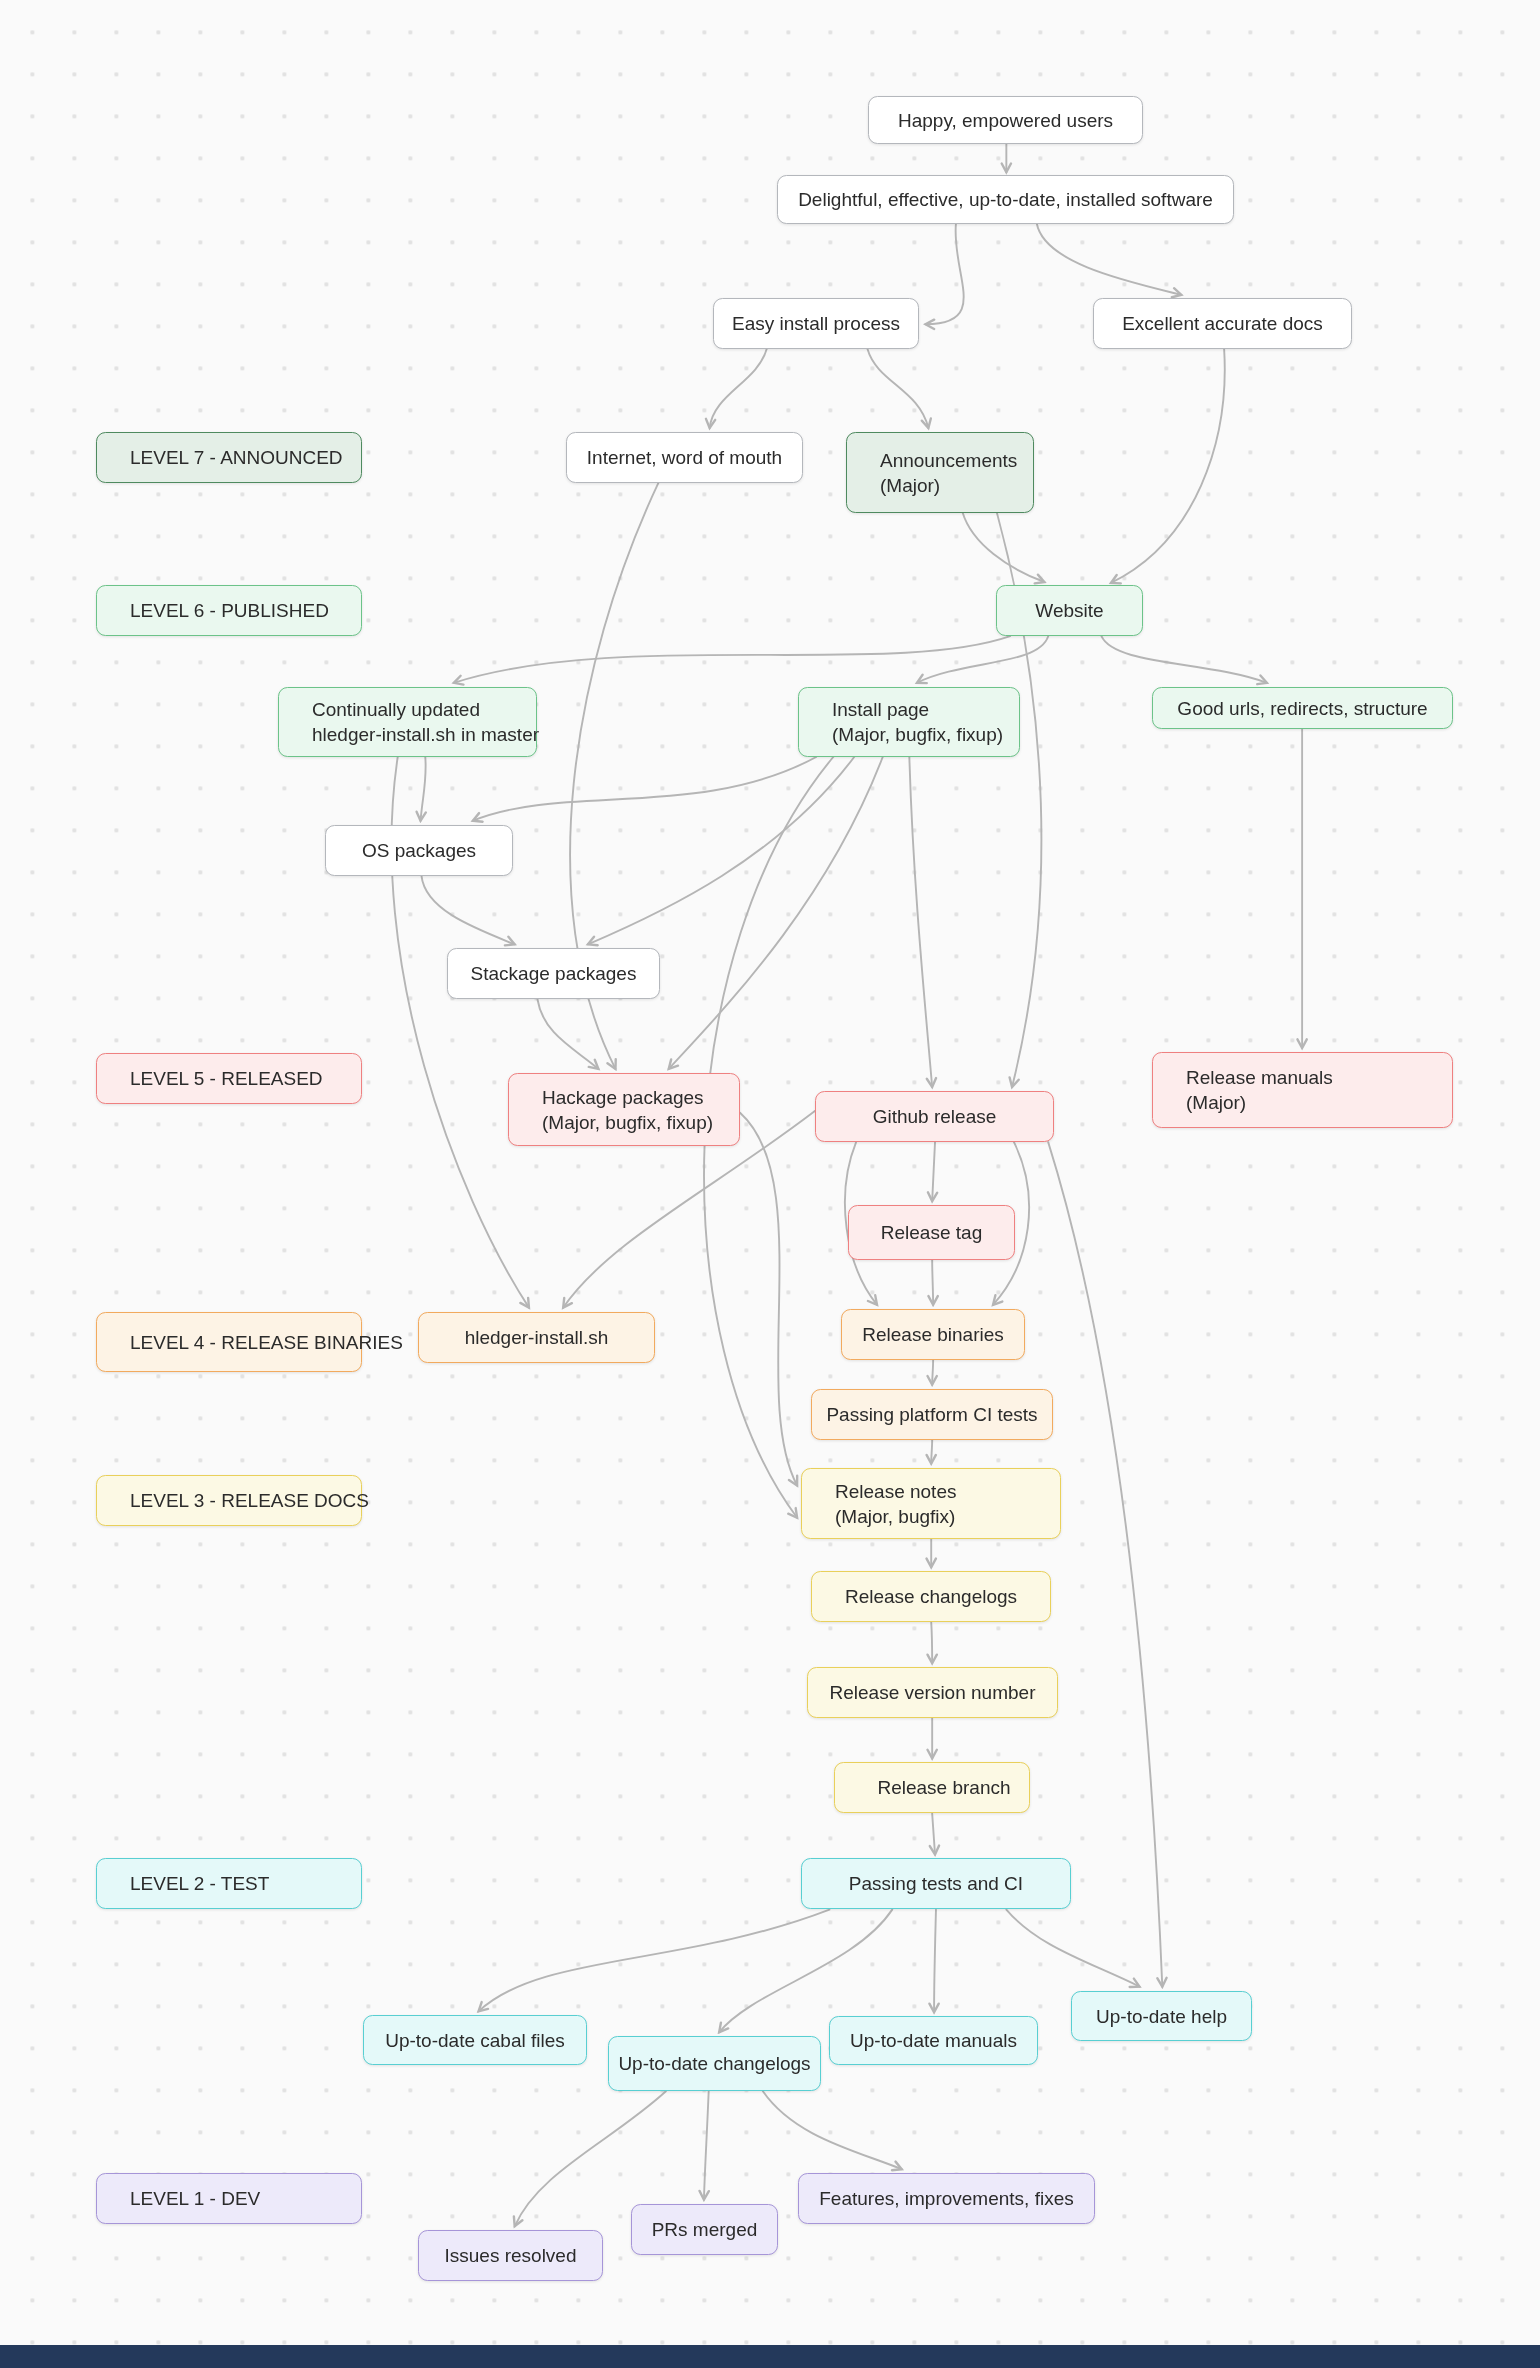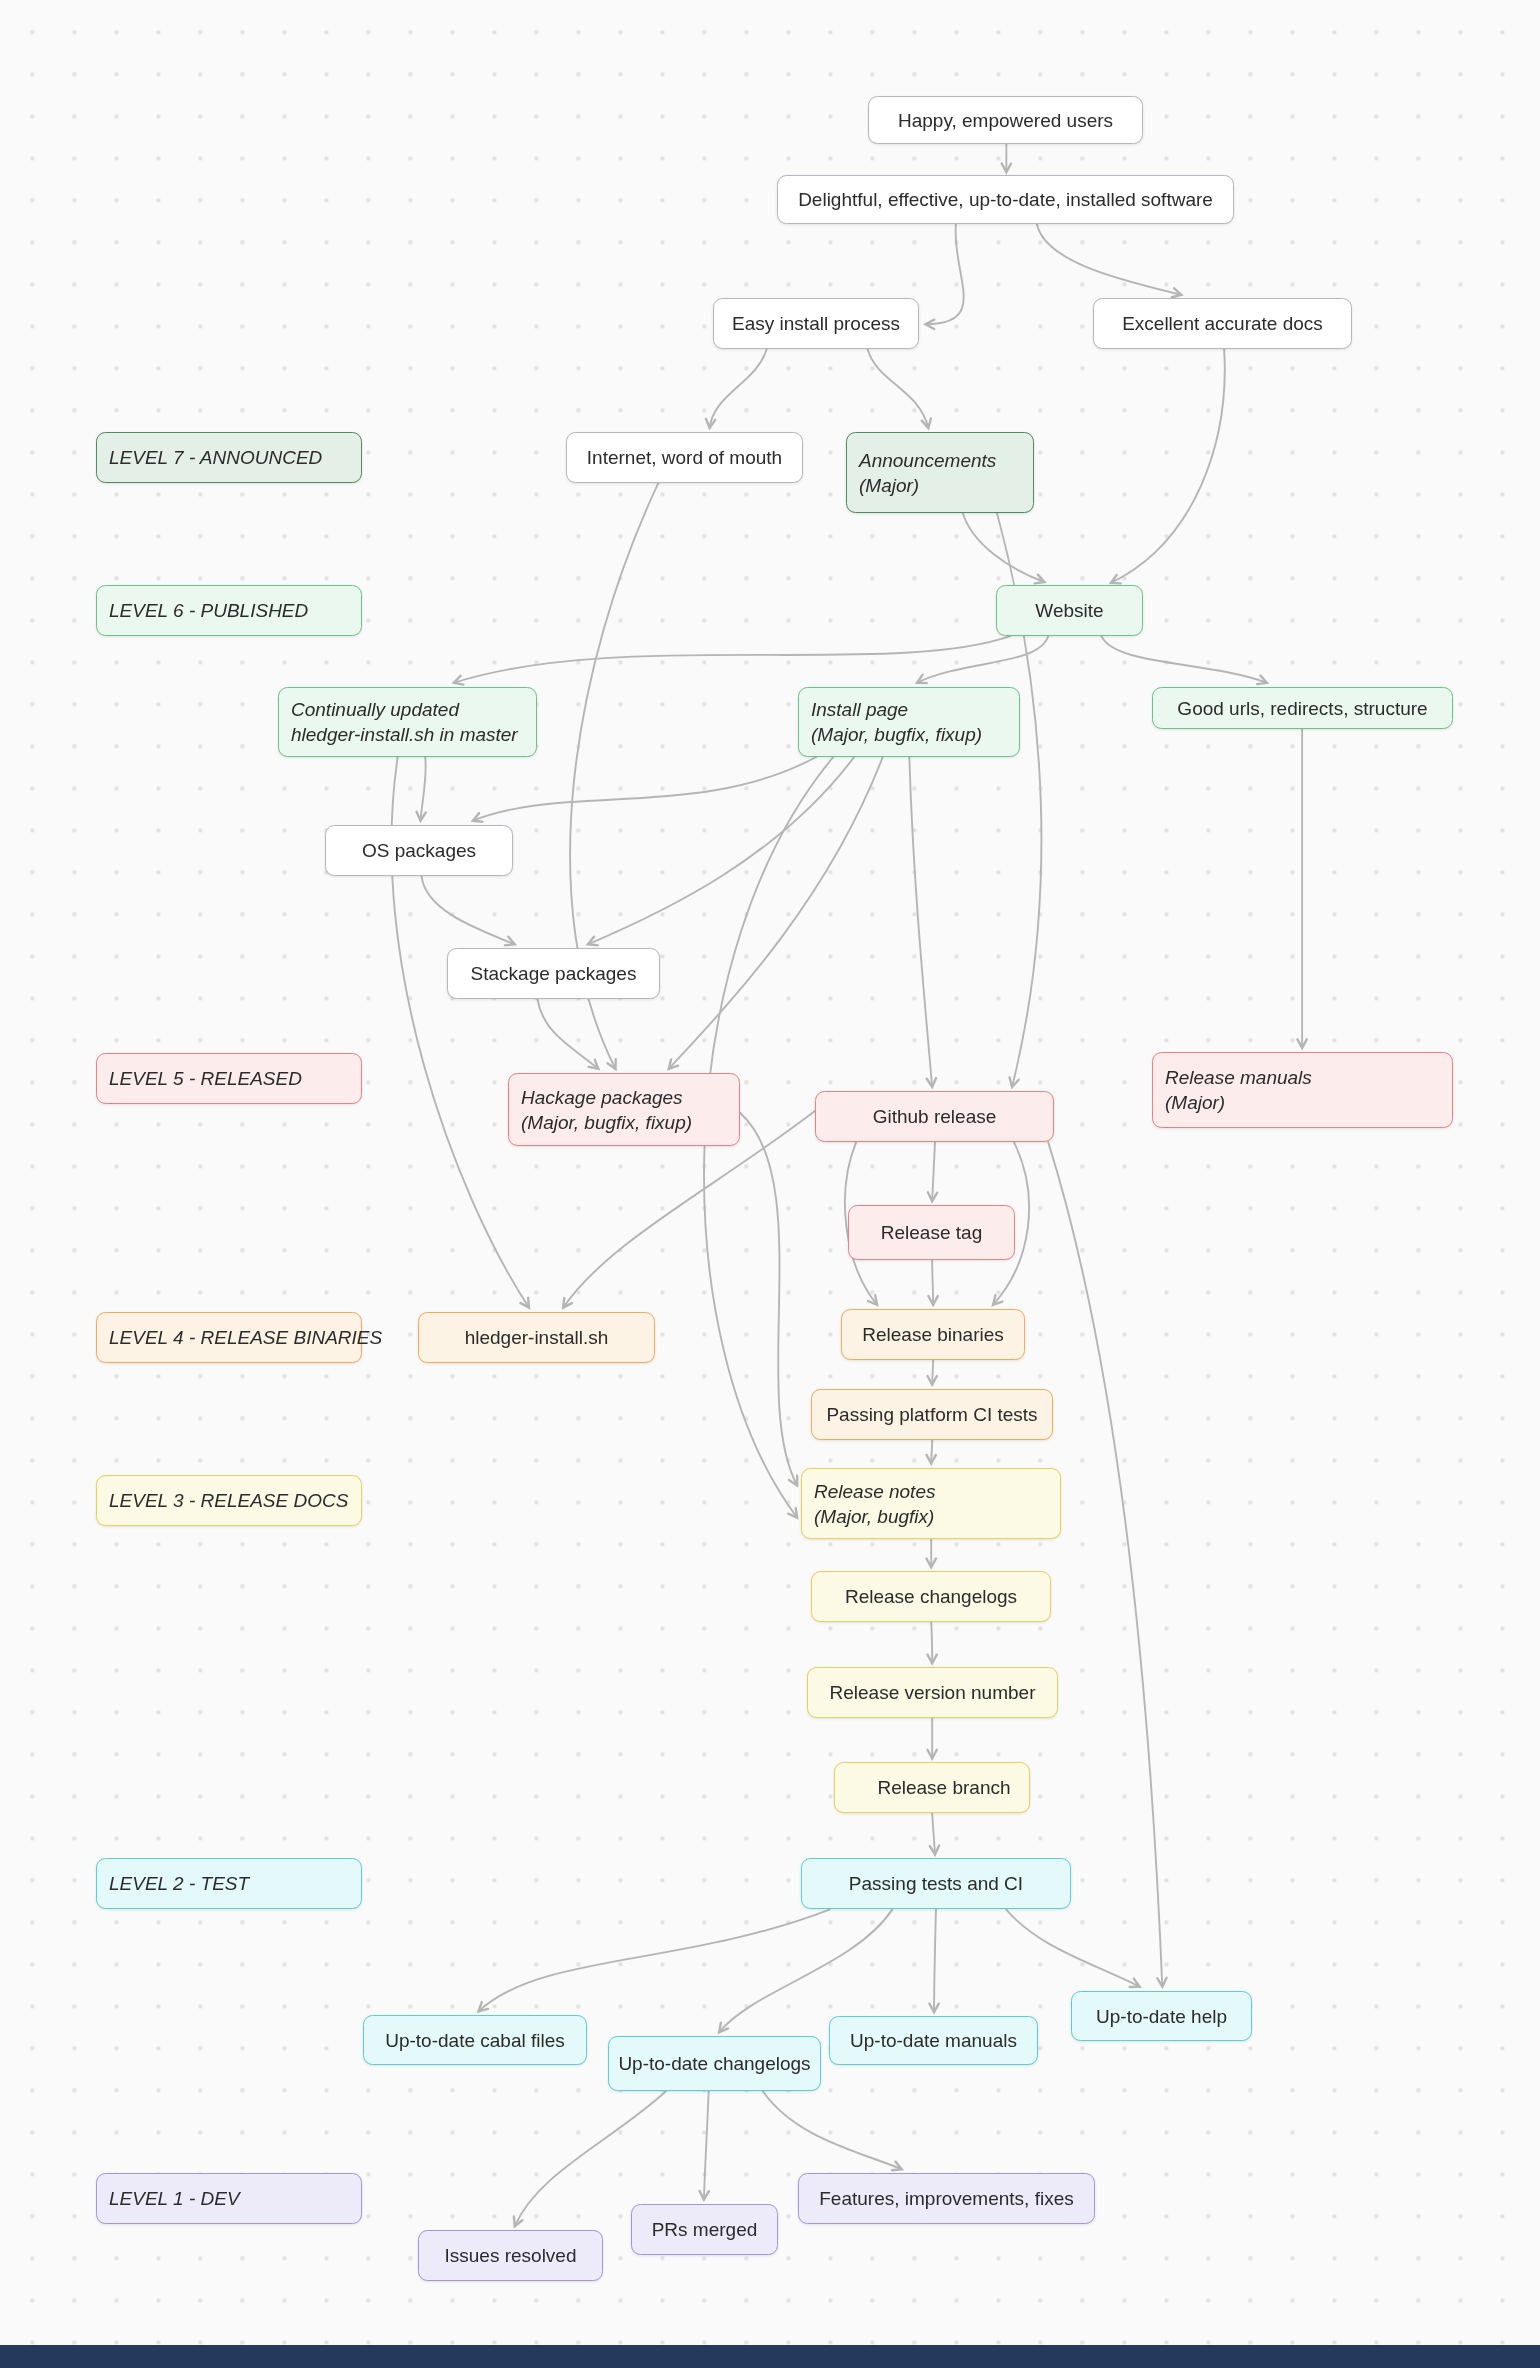--- a/index.html
+++ b/index.html
@@ -16,21 +16,21 @@
   #edges-svg{position:absolute;left:0;top:0;}
   .edge{fill:none;stroke:#b5b5b5;stroke-width:2;stroke-linecap:round;}
   .node{
     position:absolute;box-sizing:border-box;
     border-style:solid;border-width:1.9px;border-radius:9.5px;
     display:flex;flex-direction:column;justify-content:center;align-items:center;
     font-size:19px;line-height:25px;color:#2b2b2b;
     box-shadow:0 1px 2.9px rgba(0,0,0,0.10);
     white-space:nowrap;
   }
-  .node.multi, .node.level{align-items:flex-start;padding-left:12px;padding-right:9.5px;font-style:italic;}
+  .node.multi, .node.level{align-items:flex-start;padding-left:33px;padding-right:9.5px;}
   .footer-band{position:absolute;left:0;bottom:0;width:100%;height:23px;background:#24395b;}
 </style>
 </head>
 <body>
 
 <div id="canvas" style="background-color: rgb(250, 250, 250); background-image: radial-gradient(circle, rgb(226, 226, 226) 1.9px, transparent 2.5px);">
   <svg id="edges-svg" width="1541" height="2368" viewBox="0 0 1620 2490">
     <defs>
       <marker id="arrow" viewBox="0 0 10 10" refX="8" refY="5" markerWidth="14" markerHeight="14" markerUnits="userSpaceOnUse" orient="auto">
         <path d="M1.5,1.5 L8,5 L1.5,8.5" fill="none" stroke="#b5b5b5" stroke-width="1.8" stroke-linecap="round"></path>
@@ -82,21 +82,21 @@
   <div id="nodes-layer">
       <div class="node level" style="left: 96px; top: 432px; width: 266px; height: 51px; background: rgb(228, 239, 231); border-color: rgb(78, 138, 95); border-width: 1.9px;">
         <div class="line">LEVEL 7 - ANNOUNCED</div>
       </div>
       <div class="node level" style="left: 96px; top: 585px; width: 266px; height: 51px; background: rgb(234, 248, 239); border-color: rgb(108, 195, 137); border-width: 1.9px;">
         <div class="line">LEVEL 6 - PUBLISHED</div>
       </div>
       <div class="node level" style="left: 96px; top: 1053px; width: 266px; height: 51px; background: rgb(253, 236, 236); border-color: rgb(239, 128, 128); border-width: 1.9px;">
         <div class="line">LEVEL 5 - RELEASED</div>
       </div>
-      <div class="node level" style="left: 96px; top: 1312px; width: 266px; height: 51px; background: rgb(253, 243, 229); border-color: rgb(242, 170, 94); border-width: 1.9px;">
+      <div class="node level" style="left: 96px; top: 1312px; width: 266px; height: 60px; background: rgb(253, 243, 229); border-color: rgb(242, 170, 94); border-width: 1.9px;">
         <div class="line">LEVEL 4 - RELEASE BINARIES</div>
       </div>
       <div class="node level" style="left: 96px; top: 1475px; width: 266px; height: 51px; background: rgb(252, 249, 228); border-color: rgb(233, 208, 90); border-width: 1.9px;">
         <div class="line">LEVEL 3 - RELEASE DOCS</div>
       </div>
       <div class="node level" style="left: 96px; top: 1858px; width: 266px; height: 51px; background: rgb(228, 249, 249); border-color: rgb(88, 207, 210); border-width: 1.9px;">
         <div class="line">LEVEL 2 - TEST</div>
       </div>
       <div class="node level" style="left: 96px; top: 2173px; width: 266px; height: 51px; background: rgb(237, 234, 250); border-color: rgb(166, 149, 216); border-width: 1.9px;">
         <div class="line">LEVEL 1 - DEV</div>

